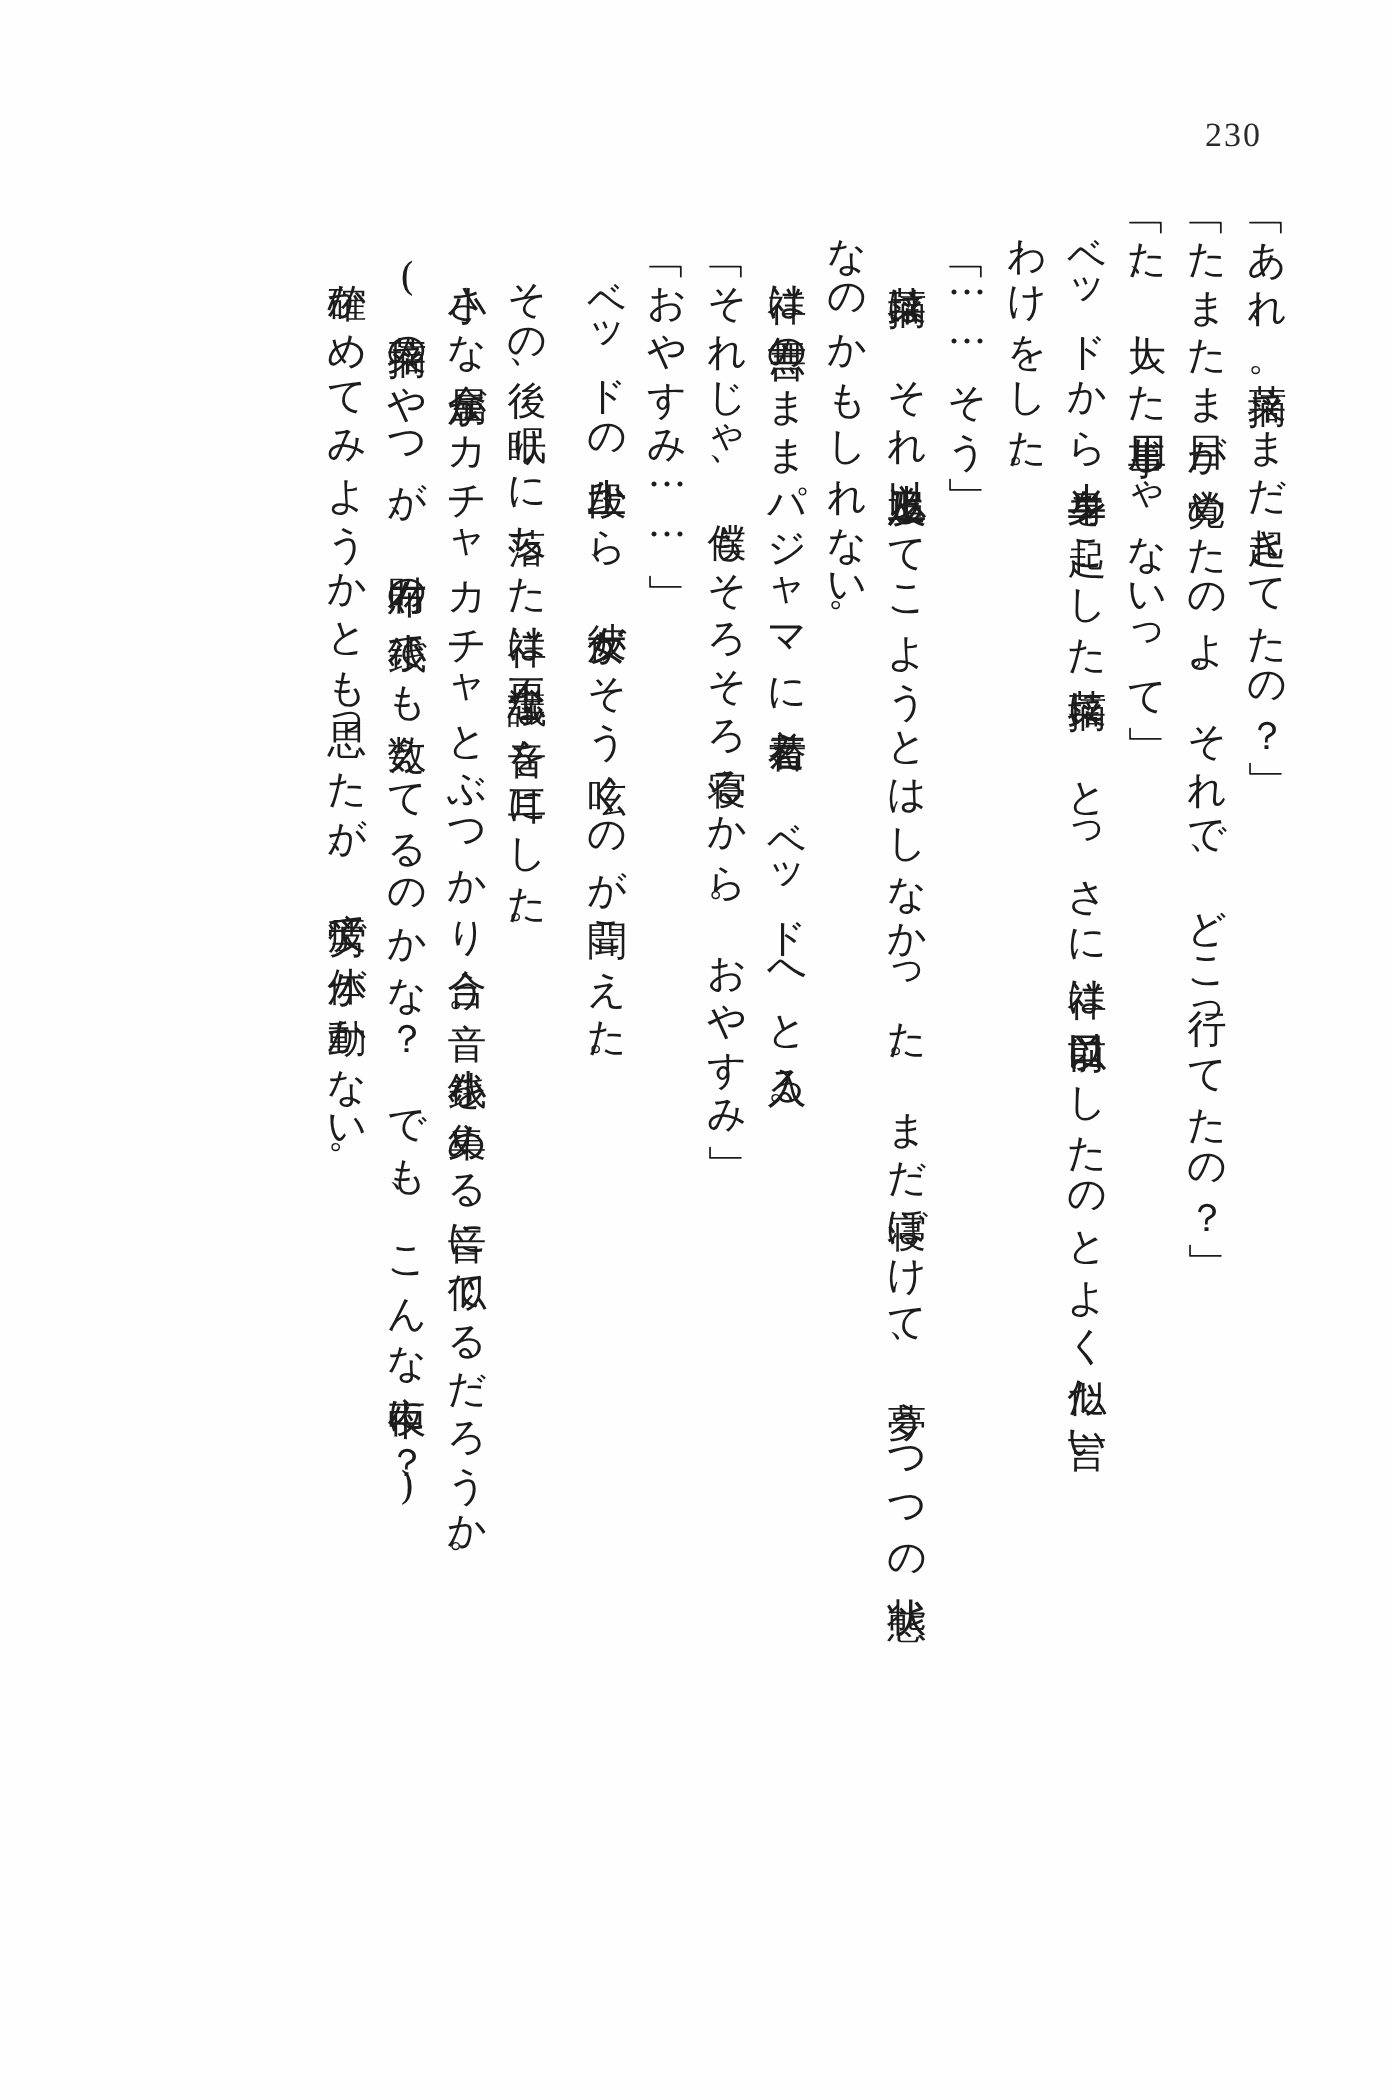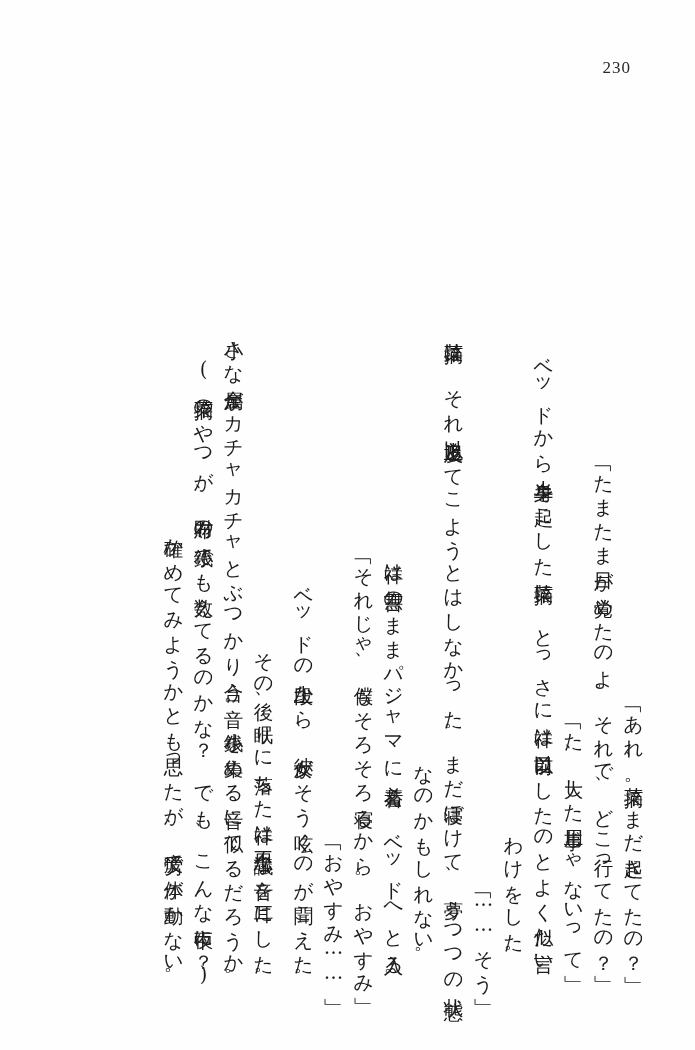--- a/index.html
+++ b/index.html
@@ -14,21 +14,20 @@
     color: #1a1a1a;
     overflow: hidden;
   }
 
   .page {
     position: relative;
     width: 695px;
     height: 1050px;
     box-sizing: border-box;
     background: #fefefe;
-    text-align: right;
   }
 
   .page-number {
     position: absolute;
     top: 58px;
     right: 64px;
     font-size: 17px;
     letter-spacing: 1px;
     color: #2a2a2a;
     font-family: "Liberation Serif", "DejaVu Serif", serif;

